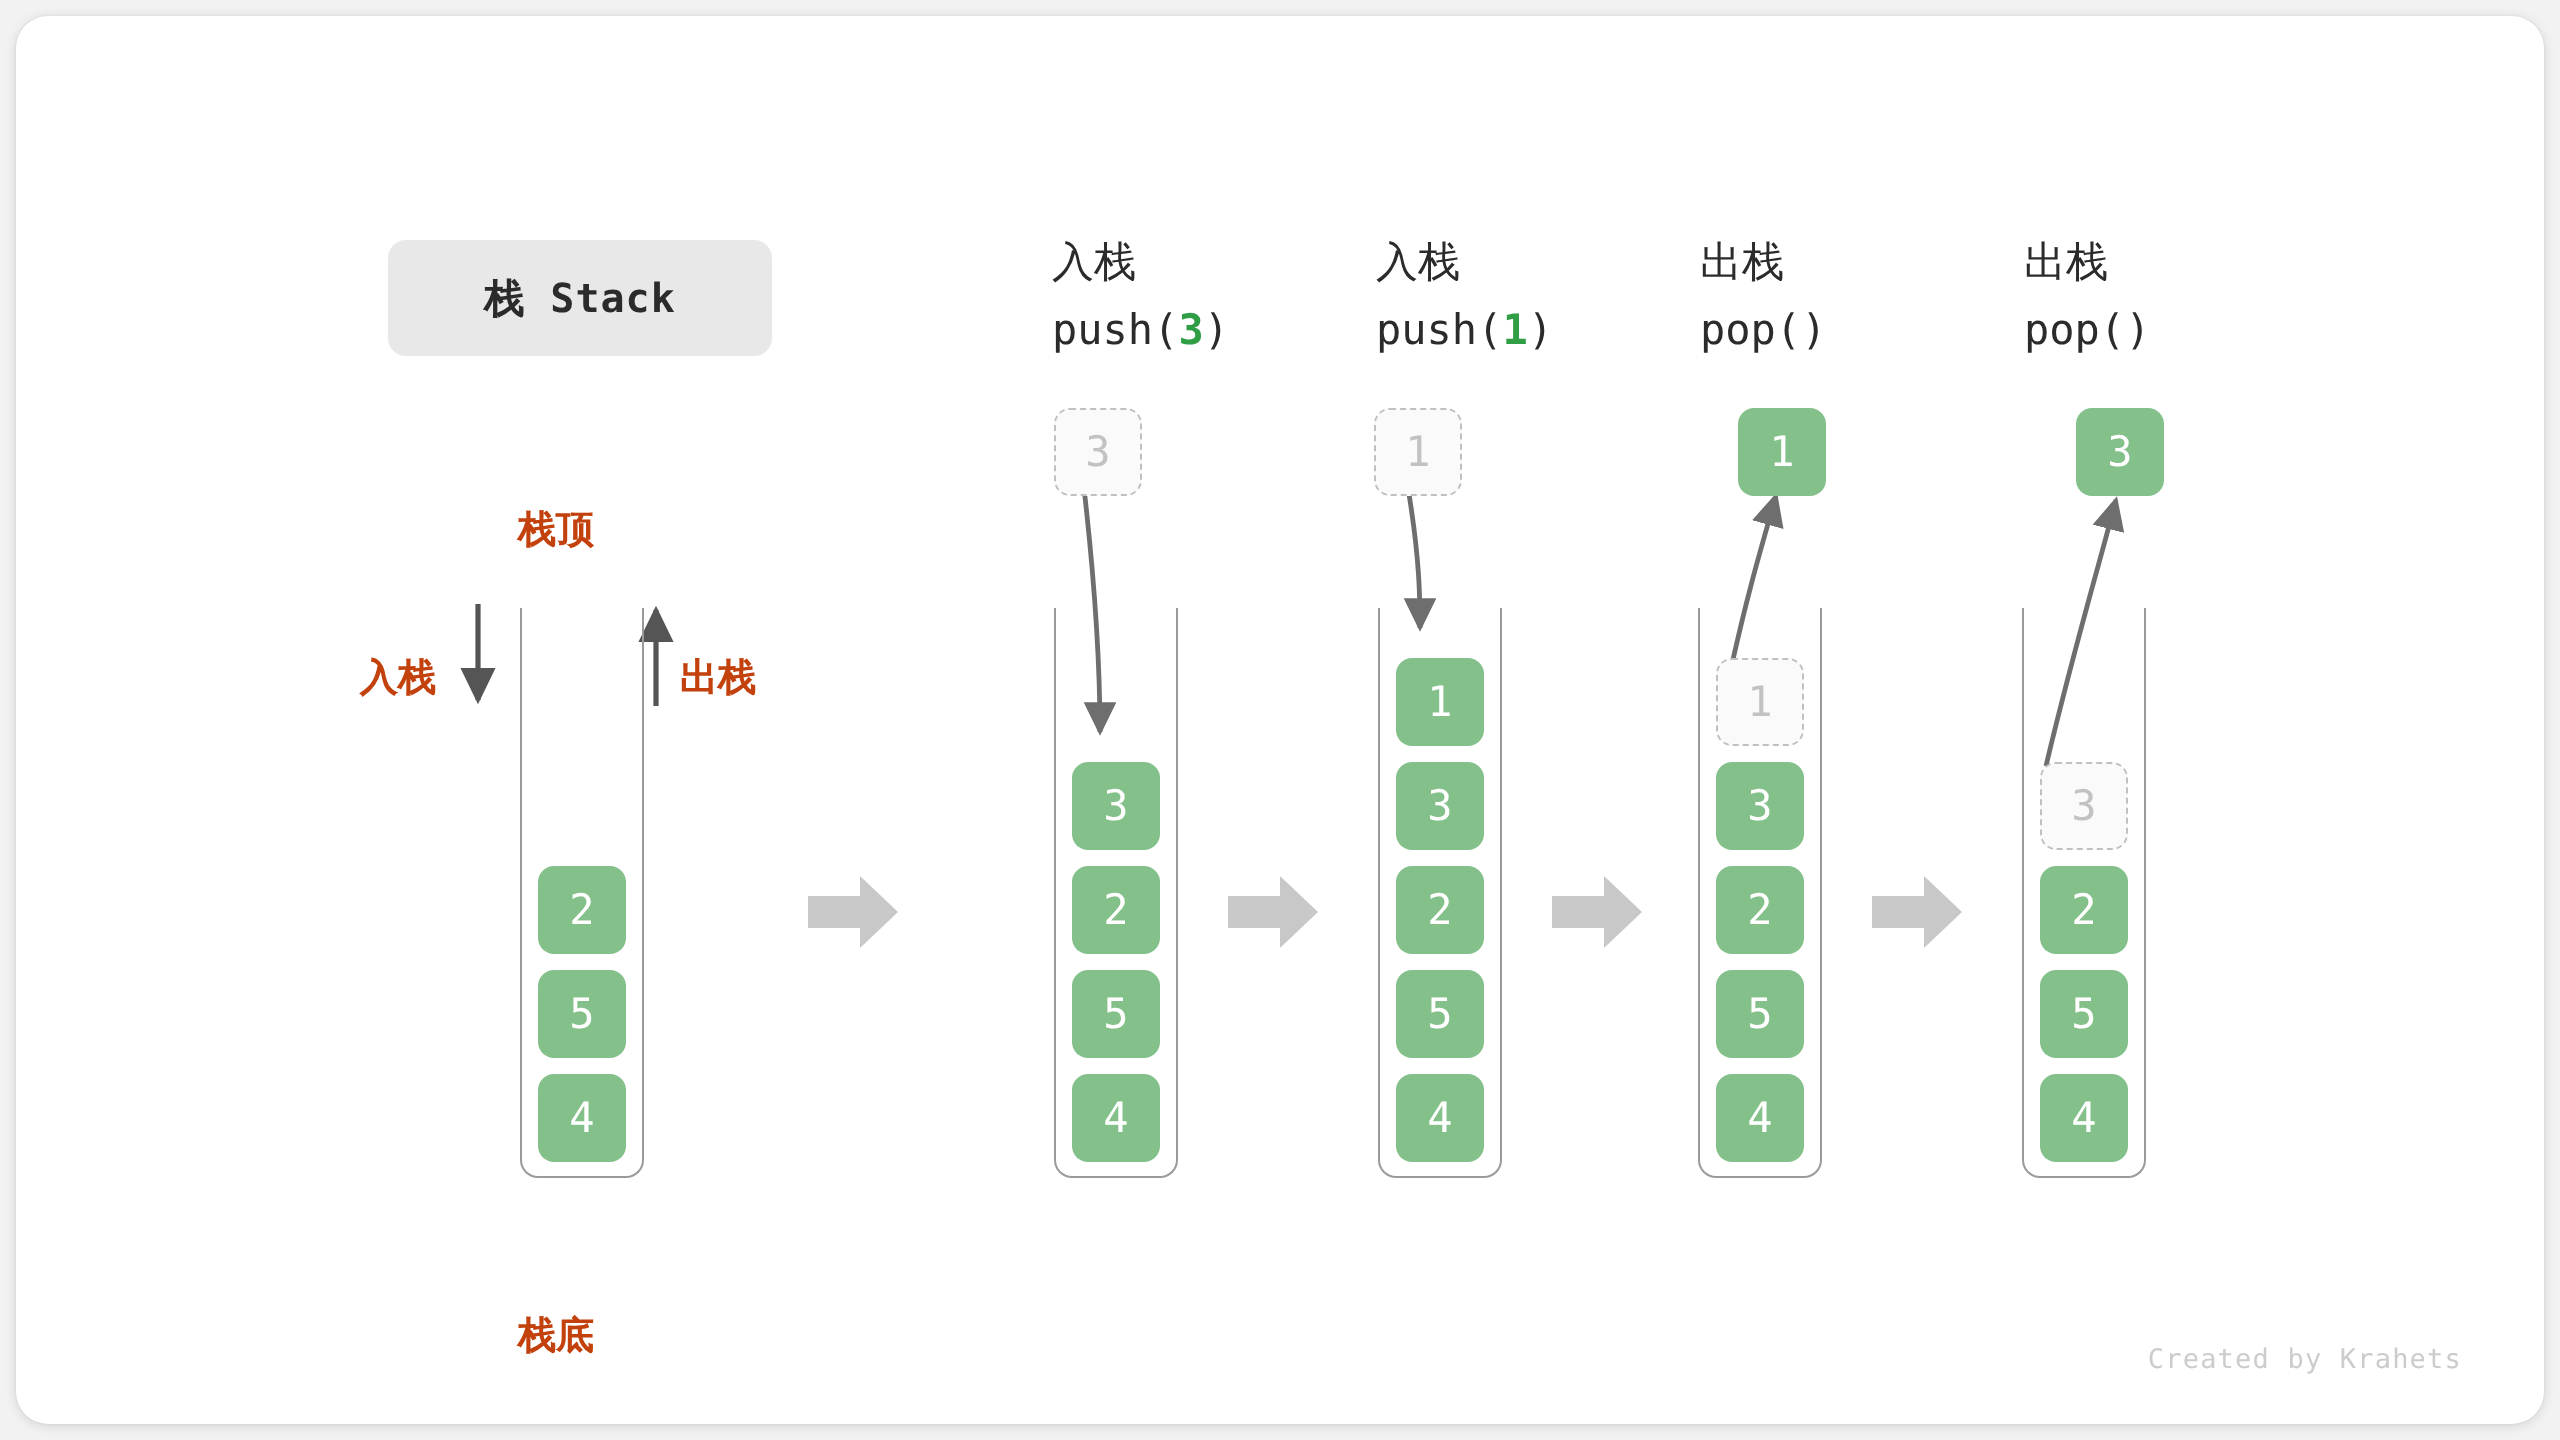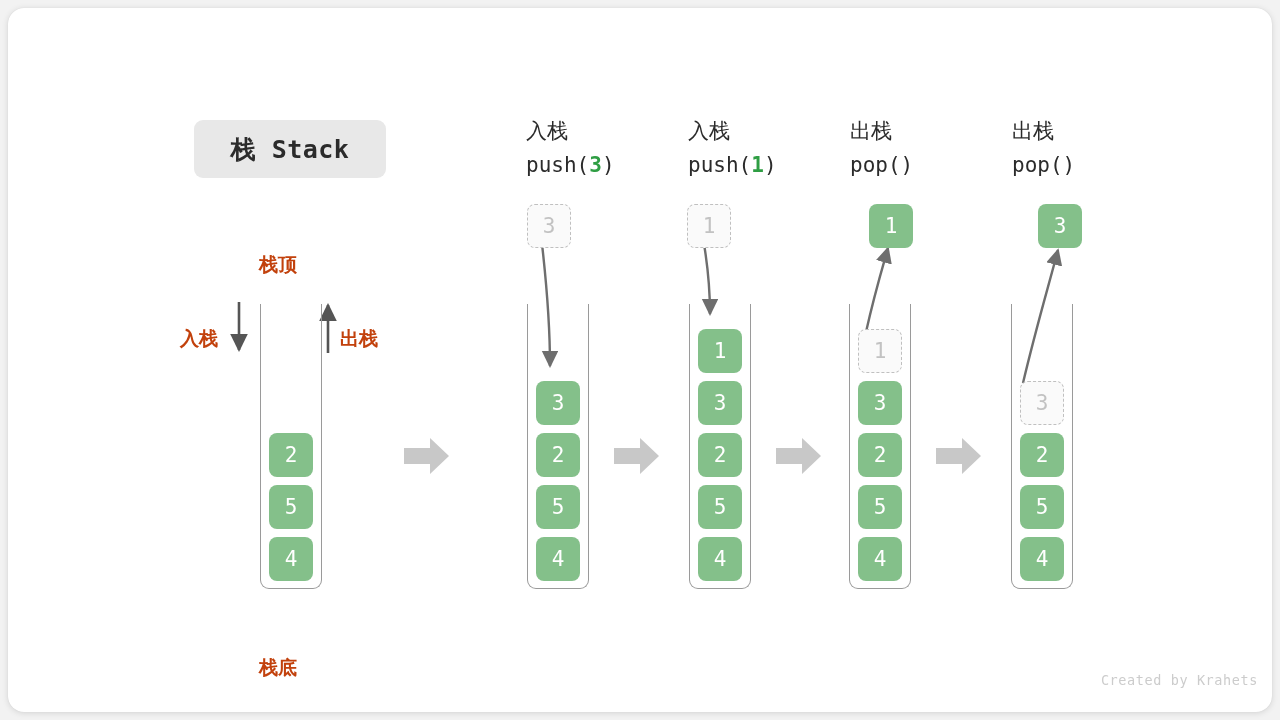--- a/index.html
+++ b/index.html
@@ -20,21 +20,21 @@
   .abs{position:absolute;}
 
   
   #title-chip{
     left:186px;top:112px;width:192px;height:58px;
     background:#e8e8e8;border-radius:9px;
     display:flex;align-items:center;justify-content:center;
   }
   #title-chip .t{
     font-family:"DejaVu Sans Mono","Liberation Mono",monospace;
-    font-size:25px;font-weight:bold;color:#2b2b2b;letter-spacing:0.5px;
+    font-size:20px;font-weight:bold;color:#2b2b2b;letter-spacing:0.5px;
   }
 
   
   .cn-label{
     font-family:"DejaVu Sans","Liberation Sans",sans-serif;
     font-weight:bold;font-size:19px;color:#c2410c;white-space:nowrap;
   }
   .col-head{
     font-family:"DejaVu Sans Mono","Liberation Mono",monospace;
     font-size:21px;color:#2b2b2b;line-height:34px;white-space:nowrap;
@@ -69,21 +69,21 @@
   }
 
   
   .block-arrow{width:46px;height:40px;}
 
   
   #vec{position:absolute;left:0;top:0;width:1264px;height:704px;pointer-events:none;}
 
   
   #credit{
-    right:14px;bottom:24px;
+    right:41px;bottom:24px;
     font-family:"DejaVu Sans Mono","Liberation Mono",monospace;
     font-size:13.5px;color:#cccccc;letter-spacing:0.6px;
   }
 </style>
 </head>
 <body>
 
 <div id="card">
 
   <div class="abs" id="title-chip">

